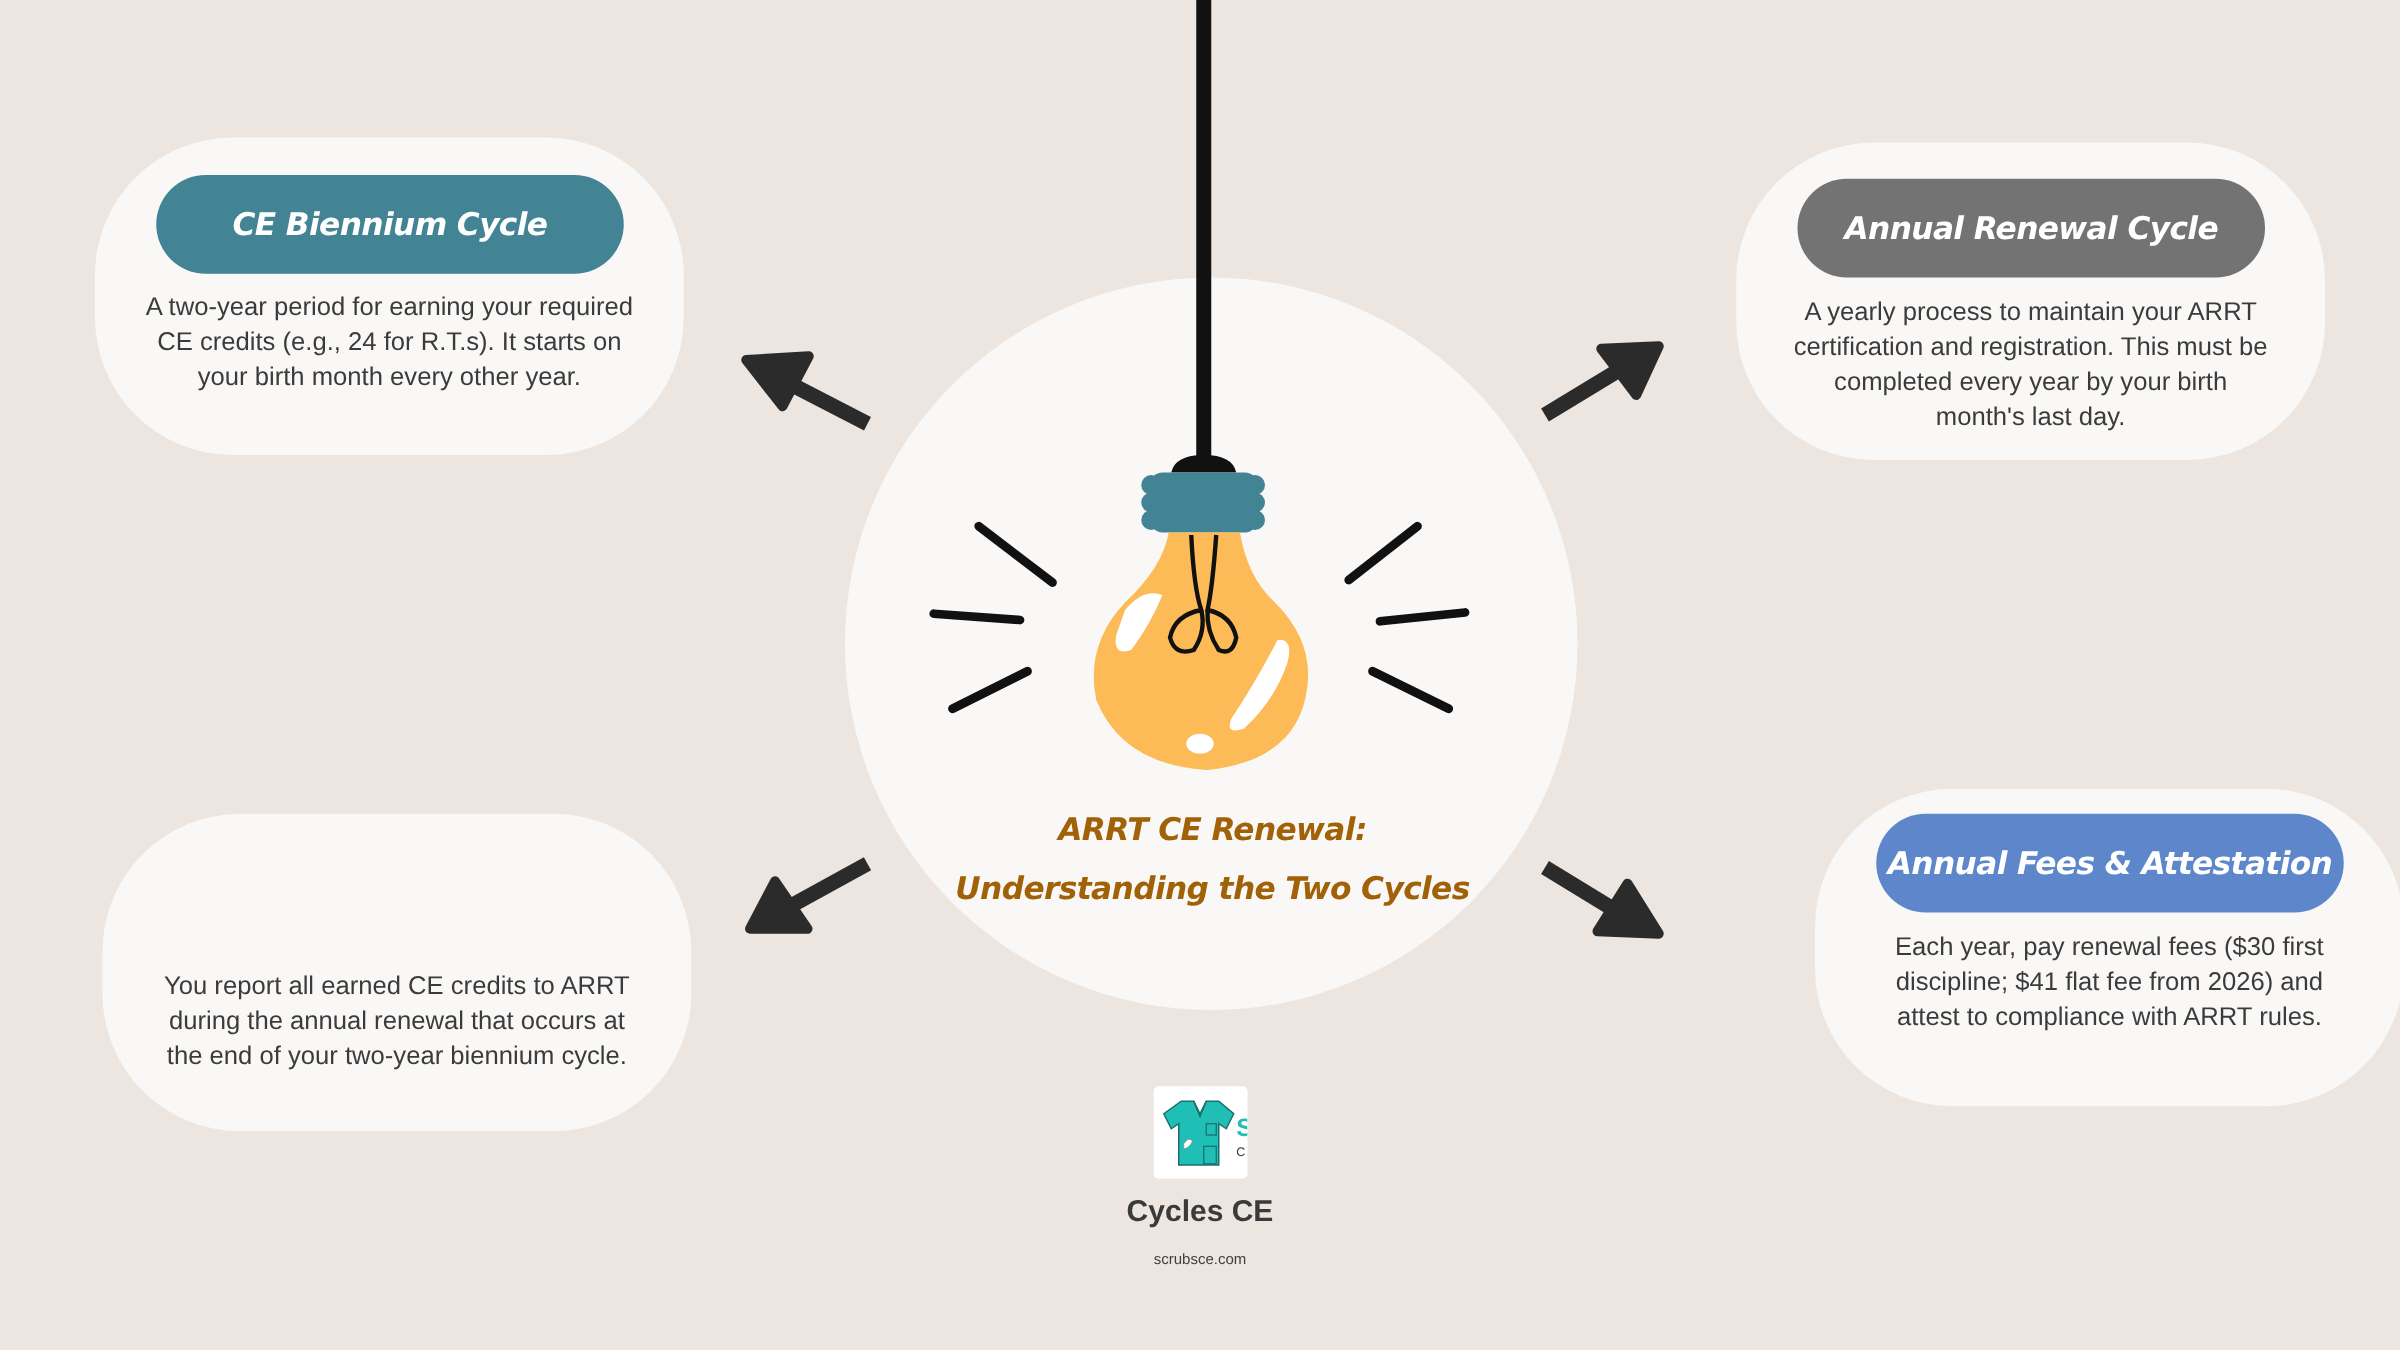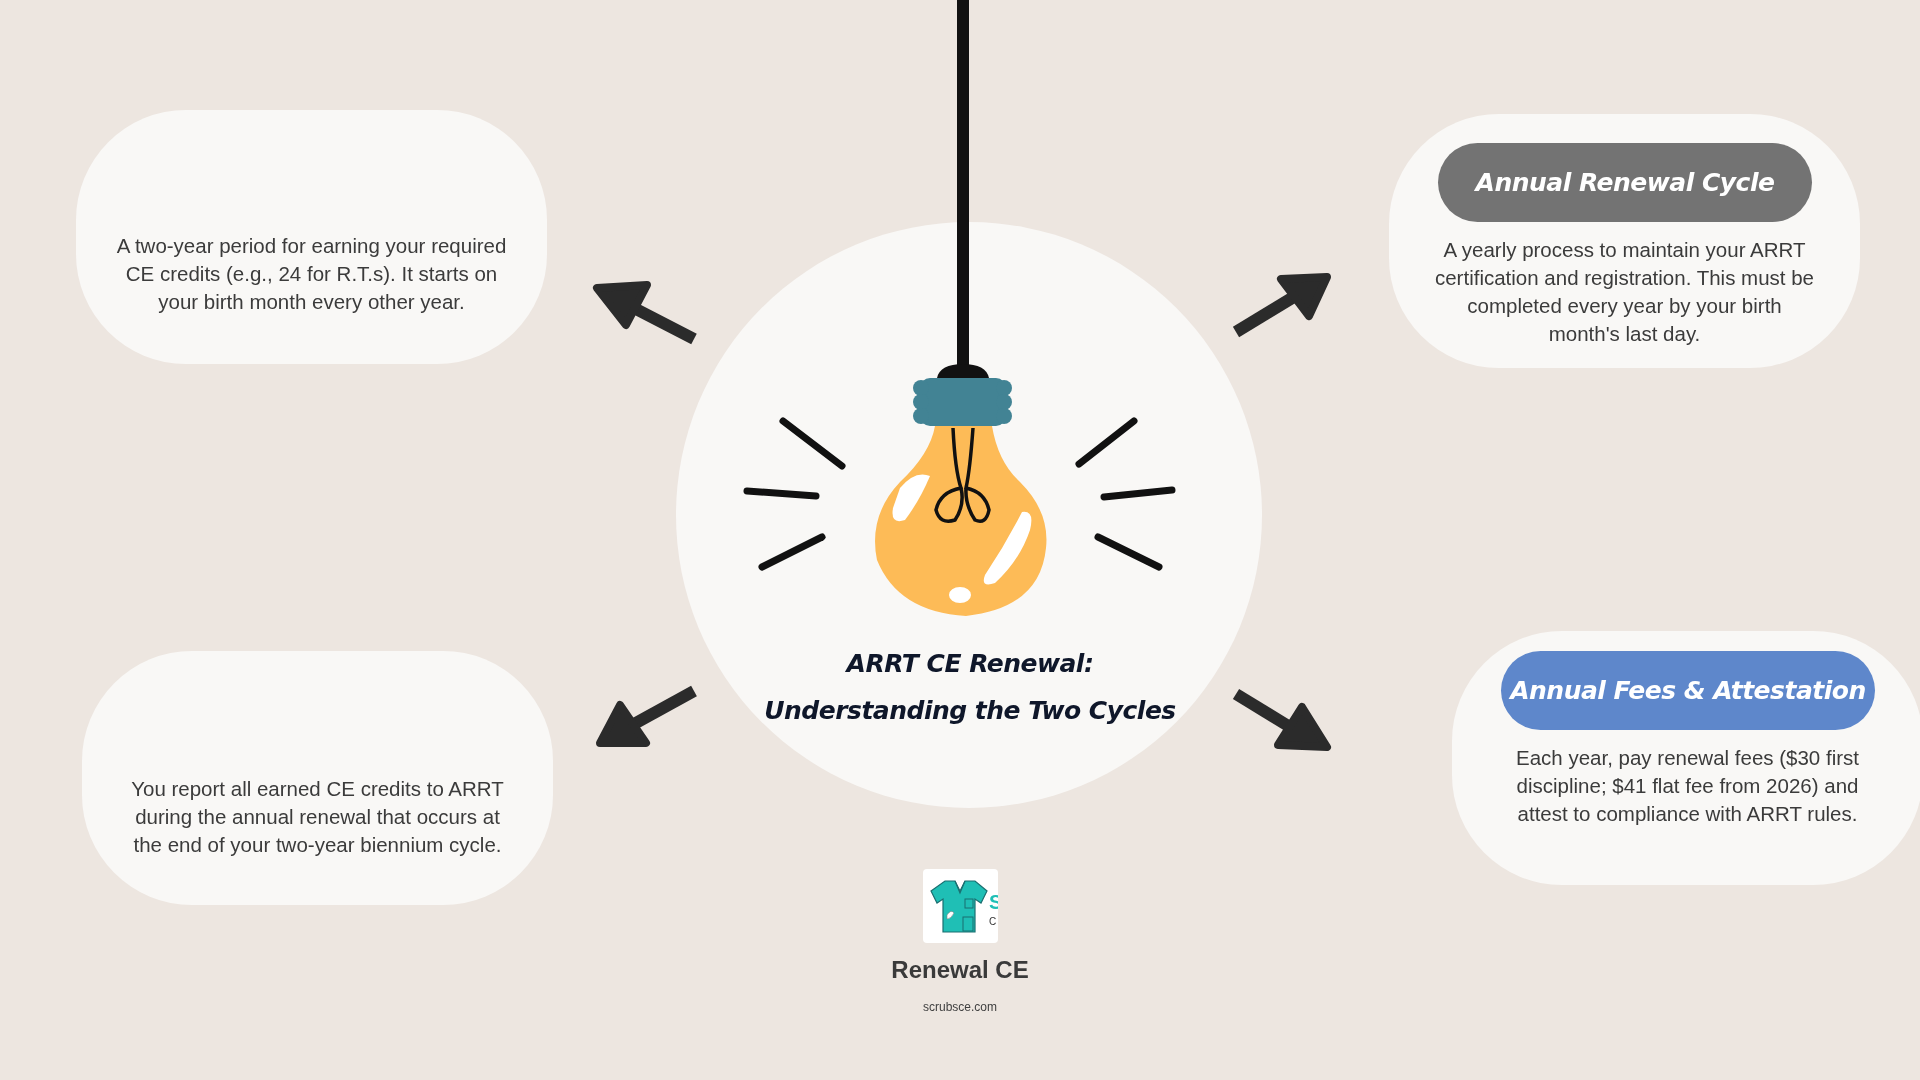--- a/index.html
+++ b/index.html
@@ -59,21 +59,21 @@
     .center-title {
       position: absolute;
       left: 720px; width: 500px;
       top: 640px;
       text-align: center;
       font-family: "DejaVu Sans", sans-serif;
       font-weight: bold;
       font-style: italic;
       font-size: 25px;
       line-height: 47px;
-      color: #0f172a;
+      color: #a16207;
       letter-spacing: -0.5px;
     }
     .logo-box {
       position: absolute;
       left: 923px; top: 869px;
       width: 75px; height: 74px;
       background: #ffffff;
       border-radius: 4px;
       overflow: hidden;
     }
@@ -153,20 +153,21 @@
   <path d="M1172 490 L1104 497" stroke="#111111" stroke-width="7" stroke-linecap="round"></path>
   <path d="M1159 567 L1098 537" stroke="#111111" stroke-width="7" stroke-linecap="round"></path>
 </svg>
 
 <div class="center-title">
   <div>ARRT CE Renewal:</div>
   <div>Understanding the Two Cycles</div>
 </div>
 
 <div class="card" id="card-tl">
+  <div class="pill" style="background:#428394">CE Biennium Cycle</div>
   <div class="card-text">A two-year period for earning your required CE credits (e.g., 24 for R.T.s). It starts on your birth month every other year.</div>
 </div>
 
 <div class="card" id="card-tr">
   <div class="pill" style="background:#737373">Annual Renewal Cycle</div>
   <div class="card-text">A yearly process to maintain your ARRT certification and registration. This must be completed every year by your birth month's last day.</div>
 </div>
 
 <div class="card" id="card-bl">
   <div class="card-text">You report all earned CE credits to ARRT during the annual renewal that occurs at the end of your two-year biennium cycle.</div>
@@ -181,14 +182,14 @@
   <svg width="75" height="74" viewBox="0 0 75 74">
     <path d="M8 22 L22 12 L32 12 L37 22 L42 12 L52 12 L64 22 L58 34 L52 30 L52 63 L20 63 L20 30 L14 34 Z" fill="#1fbfb5" stroke="#1a6f70" stroke-width="1.2"></path>
     <path d="M32 12 L37 24 L42 12" fill="none" stroke="#1a6f70" stroke-width="1.2"></path>
     <rect x="42" y="30" width="8" height="9" fill="none" stroke="#1a6f70" stroke-width="1"></rect>
     <rect x="40" y="48" width="10" height="14" fill="none" stroke="#1a6f70" stroke-width="1"></rect>
     <path d="M24 46 Q28 40 31 44 Q28 50 24 50 Z" fill="#ffffff" stroke="#888" stroke-width="0.6"></path>
     <text x="66" y="40" font-family="Liberation Sans, sans-serif" font-weight="bold" font-size="20" fill="#1fbfb5">S</text>
     <text x="66" y="56" font-family="Liberation Sans, sans-serif" font-size="10" fill="#333">C</text>
   </svg>
 </div>
-<div class="brand-name">Renewal CE</div>
+<div class="brand-name">Cycles CE</div>
 <div class="brand-url">scrubsce.com</div>
 
 </body></html>

